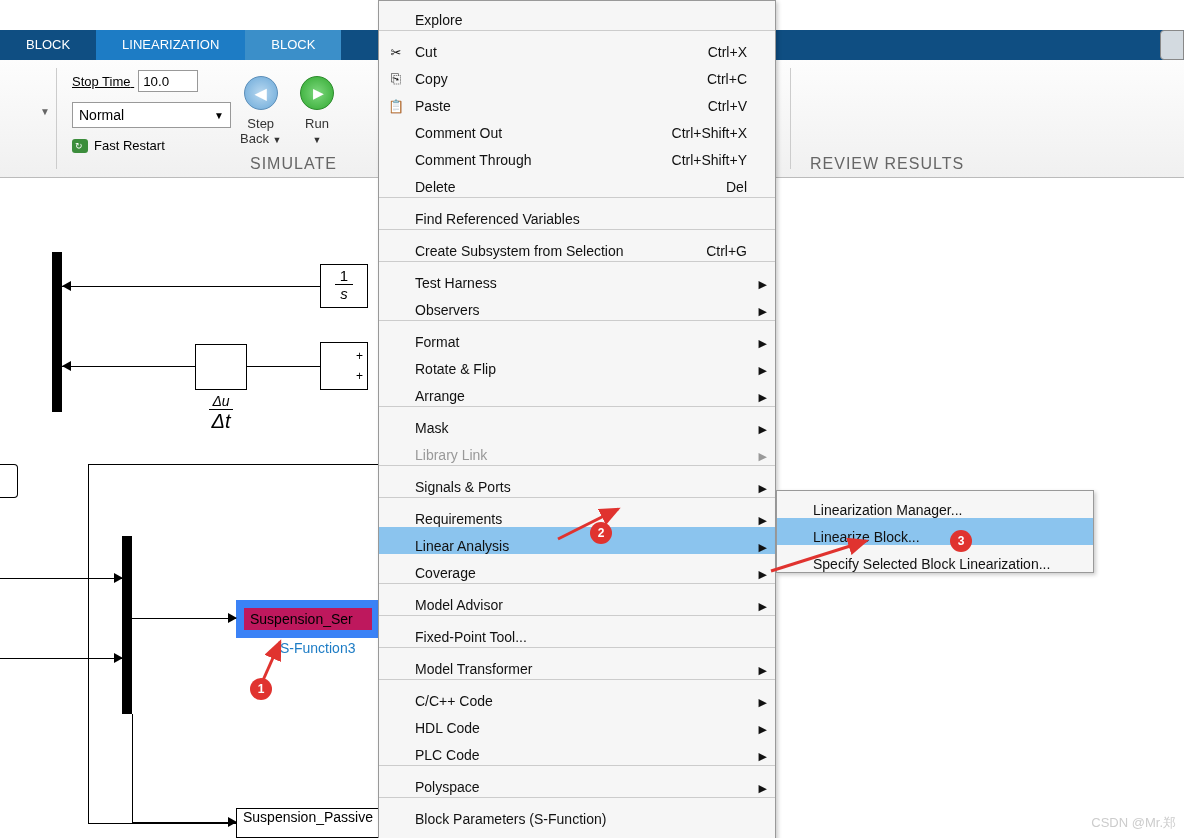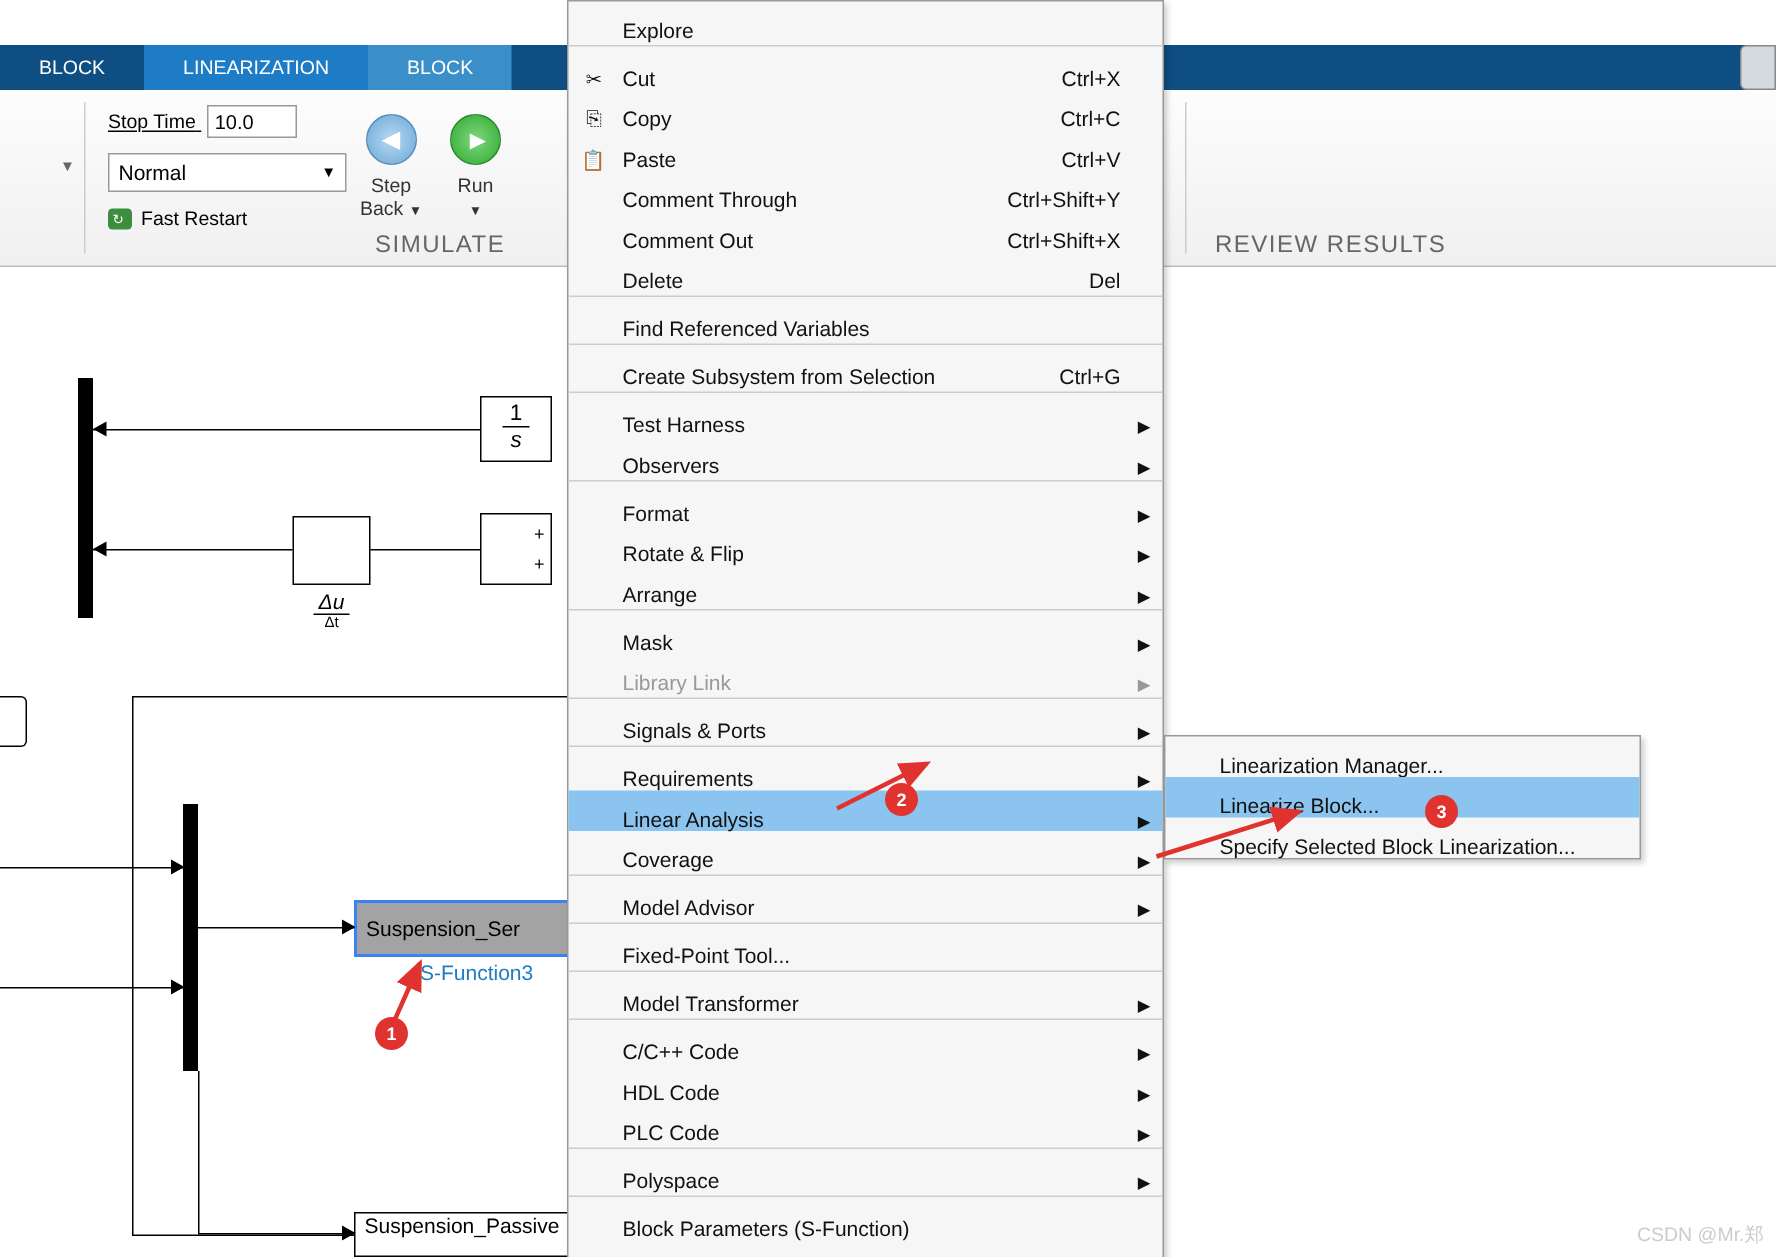--- a/index.html
+++ b/index.html
@@ -25,21 +25,21 @@
 
 .section-label { position: absolute; bottom: 4px; font-size: 16px; color: #666; letter-spacing: 1px;}
 
 
 .canvas { position: absolute; left: 0; top: 178px; right: 0; bottom: 0; background: #fff; }
 .canvas-top-border { position:absolute; left:0; right:0; top:202px; height:1px; background:#bbb;}
 
 
 .bar { position: absolute; background: #000; }
 .block { position: absolute; background: #fff; border: 1px solid #000; }
-.block.sel { border: 2px solid #3b82f6; background:#a3a3a3;}
+.block.sel { border: 8px solid #3b82f6; background:#be185d;}
 .line { position: absolute; background: #000; }
 
 
 .menu { position: absolute; background: #f6f6f6; border: 1px solid #999; font-size: 14px; color: #111; box-shadow: 2px 2px 4px rgba(0,0,0,.2);}
 .menu-item { height: 27px; display: flex; align-items: flex-end; padding: 0 18px 0 36px; position: relative; white-space: nowrap;}
 .menu-item.hover { background: #8bc4ee; }
 .menu-item.disabled { color: #999; }
 .menu-sep { height: 1px; background: #ccc; margin: 2px 0; }
 .menu-icon { position: absolute; left: 8px; width: 18px; text-align: center; font-size: 13px;}
 .shortcut { position:absolute; right: 28px; }
@@ -114,21 +114,21 @@
     <div style="border-top:1px solid #000; width:18px; margin:0 auto;"></div>
     <div style="font-size:15px;font-style:italic;">s</div>
   </div>
 
   <div class="line" style="left:62px; top:108px; width:258px; height:1px;"></div>
   <div style="position:absolute;left:62px;top:103px; width:0;height:0;border-top:5px solid transparent;border-bottom:5px solid transparent;border-right:9px solid #000;"></div>
 
   <div class="block" style="left:195px; top:166px; width:52px; height:46px; text-align:center; padding-top:2px;">
     <div style="font-size:14px;font-style:italic;margin-top:46px;">Δu</div>
     <div style="border-top:1px solid #000; width:24px; margin:0 auto;"></div>
-    <div style="font-size:10px;">Δt</div>
+    <div style="font-size:20px;font-style:italic;">Δt</div>
   </div>
 
   <div class="line" style="left:62px; top:188px; width:133px; height:1px;"></div>
   <div style="position:absolute;left:62px;top:183px; border-top:5px solid transparent;border-bottom:5px solid transparent;border-right:9px solid #000;"></div>
   <div class="line" style="left:247px; top:188px; width:73px; height:1px;"></div>
 
   <div class="block" style="left:320px; top:164px; width:48px; height:48px;">
     <span style="position:absolute;right:4px;top:6px;font-size:12px;">+</span>
     <span style="position:absolute;right:4px;bottom:6px;font-size:12px;">+</span>
   </div>
@@ -178,26 +178,26 @@
       <span class="menu-icon">⎘</span>
       <span>Copy</span>
       <span class="shortcut">Ctrl+C</span>
     </div>
     <div class="menu-item">
       <span class="menu-icon">📋</span>
       <span>Paste</span>
       <span class="shortcut">Ctrl+V</span>
     </div>
     <div class="menu-item">
+      <span>Comment Out</span>
+      <span class="shortcut">Ctrl+Shift+X</span>
+    </div>
+    <div class="menu-item">
       <span>Comment Through</span>
       <span class="shortcut">Ctrl+Shift+Y</span>
-    </div>
-    <div class="menu-item">
-      <span>Comment Out</span>
-      <span class="shortcut">Ctrl+Shift+X</span>
     </div>
     <div class="menu-item">
       <span>Delete</span>
       <span class="shortcut">Del</span>
     </div>
     <div class="menu-sep"></div>
     <div class="menu-item">
       <span>Find Referenced Variables</span>
     </div>
     <div class="menu-sep"></div>

